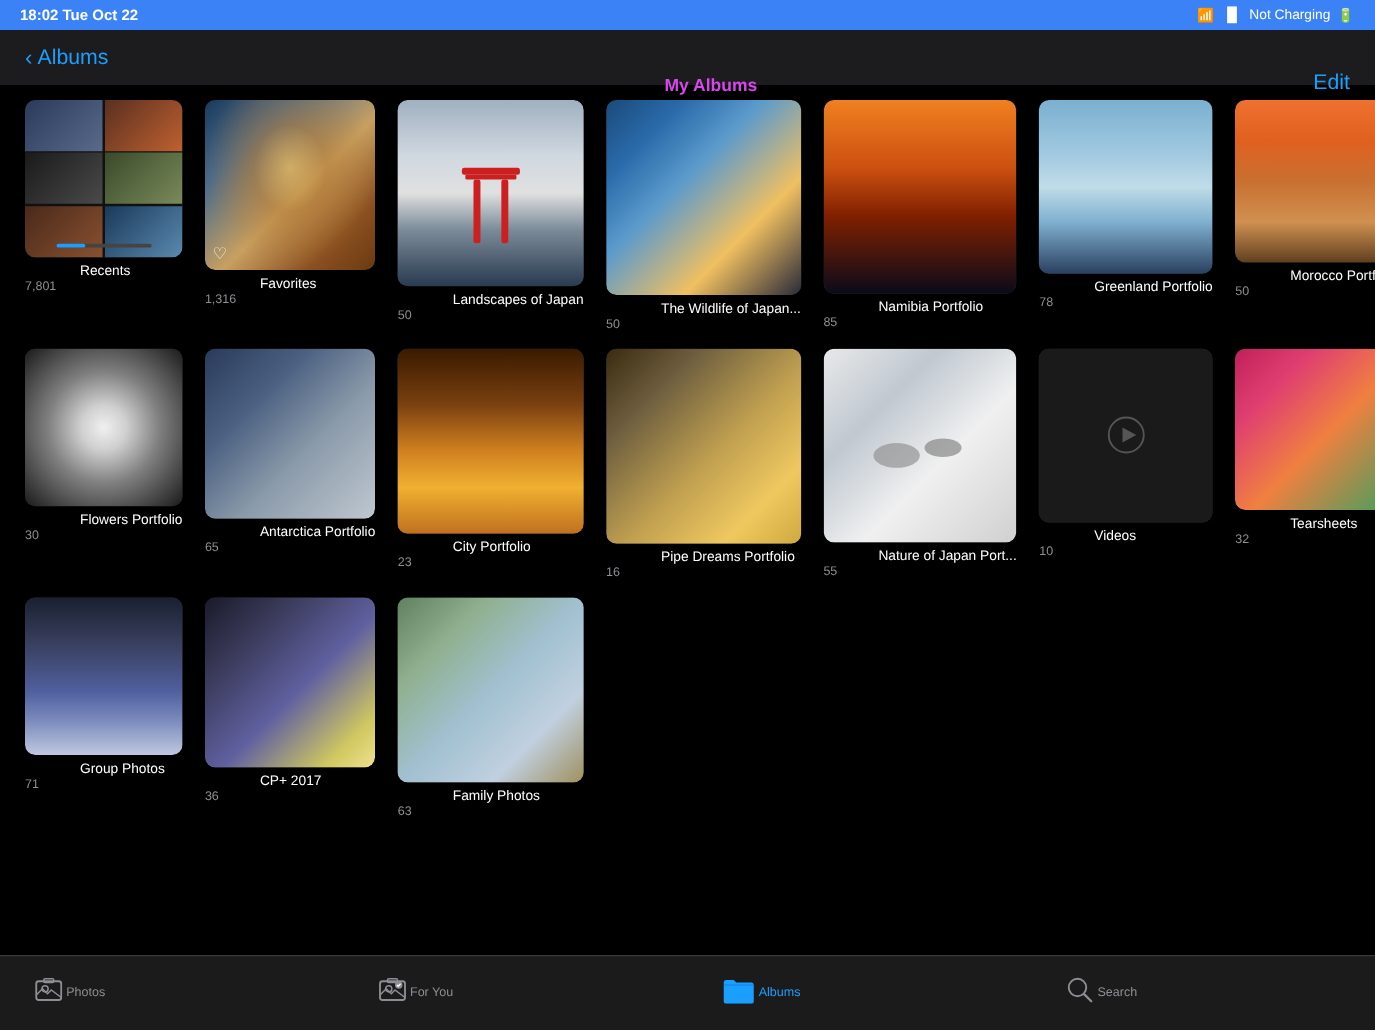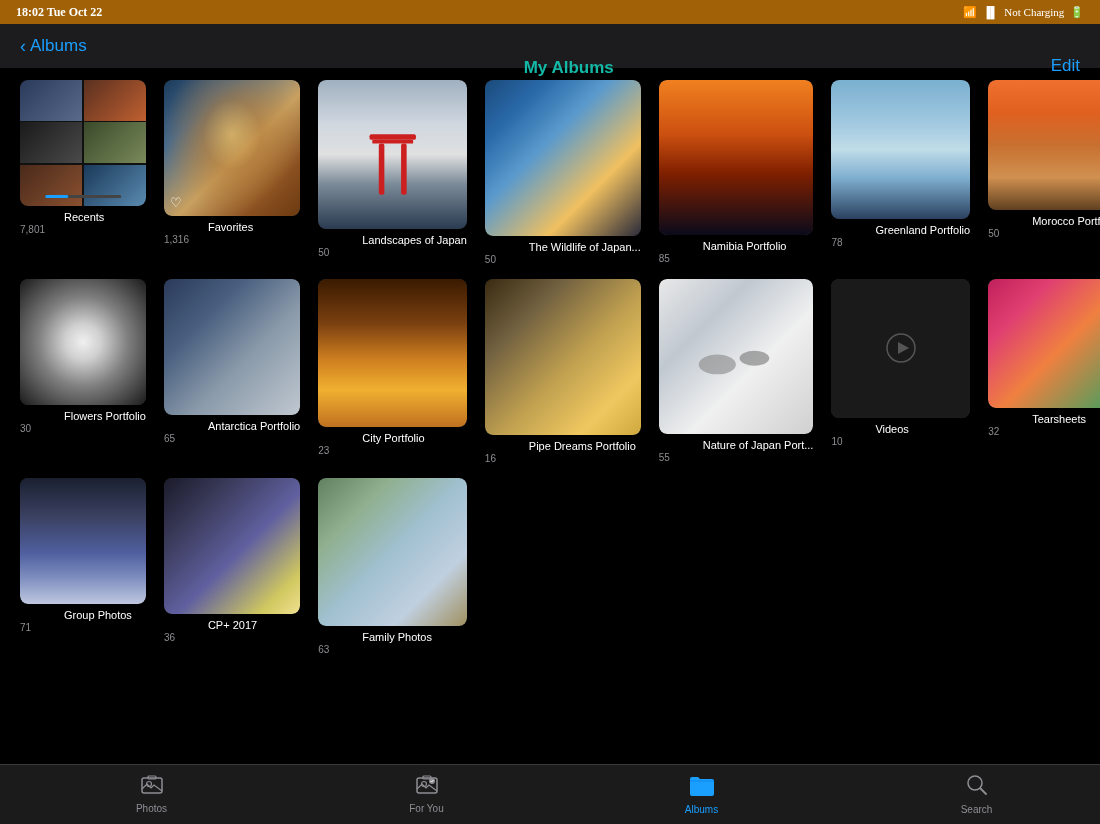--- a/index.html
+++ b/index.html
@@ -13,22 +13,21 @@
       position: relative;
     }
 
     
     .status-bar {
       display: flex;
       justify-content: space-between;
       align-items: center;
       padding: 4px 16px;
       height: 24px;
-      background: #a16207;
-      font-family: Liberation Serif, serif;
+      background: #3b82f6;
     }
     .status-left {
       font-size: 12px;
       font-weight: 600;
       color: #fff;
     }
     .status-right {
       display: flex;
       align-items: center;
       gap: 6px;
@@ -50,23 +49,23 @@
       font-size: 17px;
       display: flex;
       align-items: center;
       gap: 4px;
       cursor: pointer;
     }
     .nav-back .chevron {
       font-size: 18px;
     }
     .nav-title {
-      font-size: 17px;
+      font-size: 14px;
       font-weight: 600;
-      color: #14b8a6;
+      color: #d946ef;
       margin-top: 43px;
     }
     .nav-edit {
       color: #1a9fff;
       font-size: 17px;
       cursor: pointer;
       margin-top: 40px;
     }
 
     
@@ -131,21 +130,20 @@
       right: 0;
       height: 60px;
       background: rgba(28,28,30,0.95);
       border-top: 1px solid #3a3a3c;
       display: flex;
       align-items: center;
       justify-content: space-around;
     }
     .tab-item {
       display: flex;
-      flex-direction: column;
       align-items: center;
       gap: 3px;
       cursor: pointer;
       flex: 1;
       padding-left: 28px;
     }
     .tab-icon {
       font-size: 20px;
       color: #8e8e93;
     }

